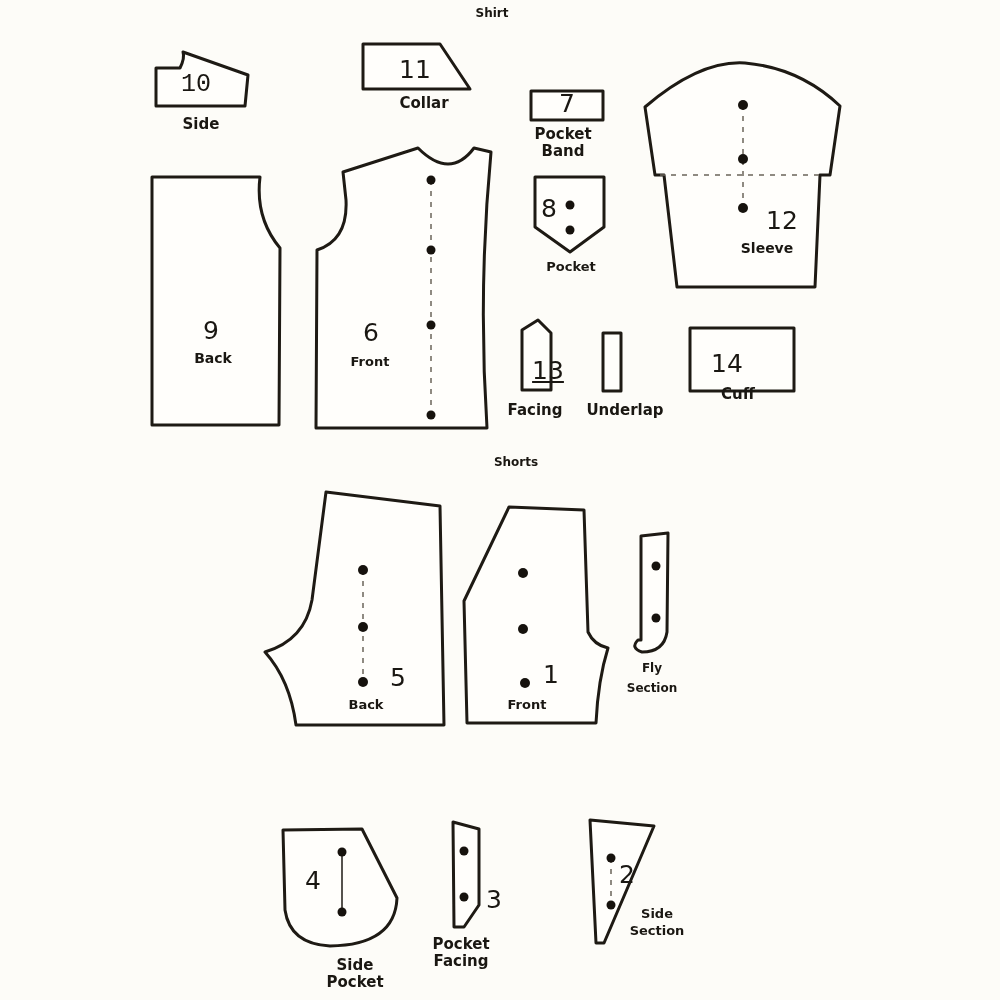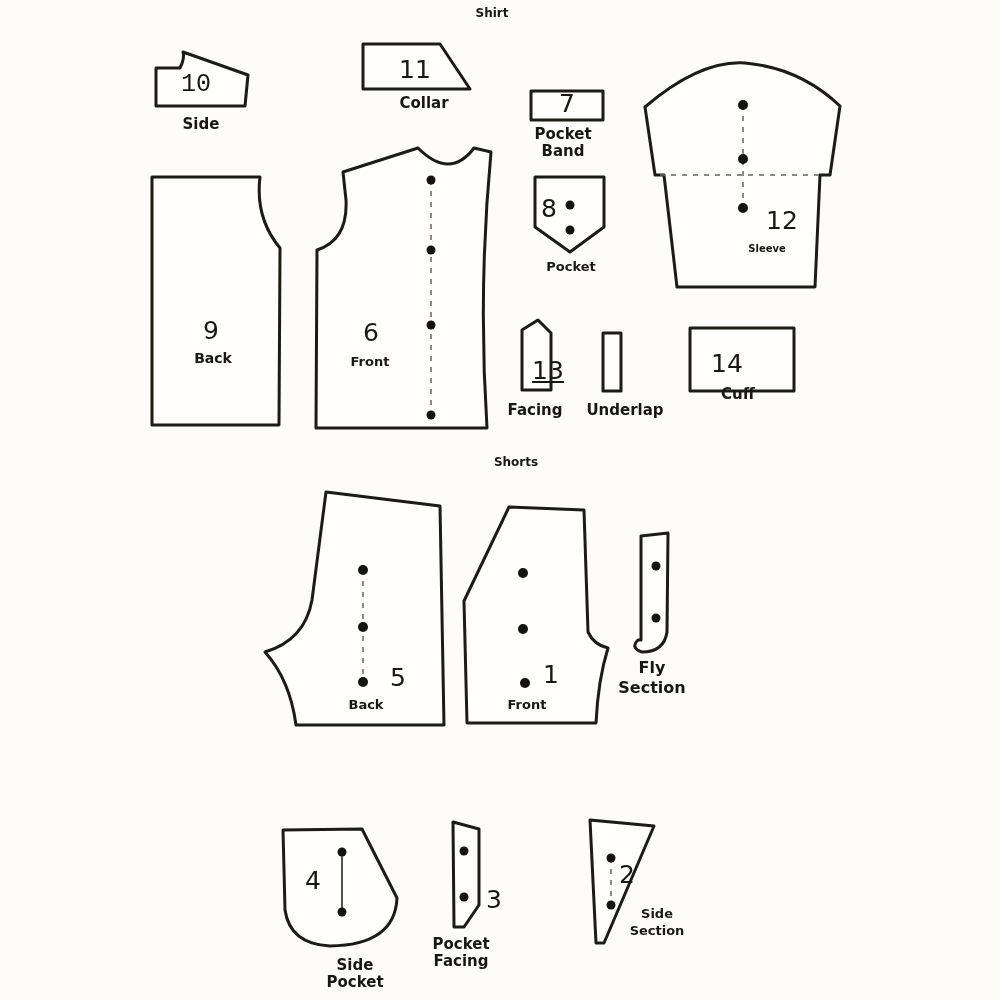--- a/index.html
+++ b/index.html
@@ -106,21 +106,21 @@
 <div class="num" style="left:567px; top:91px;">7</div>
 <div class="lbl" style="left:563px; top:126px;">
   <div>Pocket</div>
   <div>Band</div>
 </div>
 
 <div class="num" style="left:549px; top:196px;">8</div>
 <div class="lbl" style="left:571px; top:258px; font-size:13px;">Pocket</div>
 
 <div class="num" style="left:782px; top:208px;">12</div>
-<div class="lbl" style="left:767px; top:240px; font-size:10px;">Sleeve</div>
+<div class="lbl" style="left:767px; top:240px; font-size:14px;">Sleeve</div>
 
 <div class="num" style="left:211px; top:318px;">9</div>
 <div class="lbl" style="left:213px; top:350px; font-size:14px;">Back</div>
 
 <div class="num" style="left:371px; top:320px;">6</div>
 <div class="lbl" style="left:370px; top:353px; font-size:13px;">Front</div>
 
 <div class="num" style="left:548px; top:358px;text-decoration:underline;">13</div>
 <div class="lbl" style="left:535px; top:402px;">Facing</div>
 
@@ -128,21 +128,21 @@
 
 <div class="num" style="left:727px; top:344px;margin-top:7px;">14</div>
 <div class="lbl" style="left:738px; top:386px;">Cuff</div>
 
 <div class="num" style="left:398px; top:665px;">5</div>
 <div class="lbl" style="left:366px; top:696px; font-size:13px;">Back</div>
 
 <div class="num" style="left:551px; top:662px;">1</div>
 <div class="lbl" style="left:527px; top:696px; font-size:13px;">Front</div>
 
-<div class="lbl" style="left:652px; top:658px; font-size:16px; line-height:20px;">
+<div class="lbl" style="left:652px; top:658px; font-size:12px; line-height:20px;">
   <div>Fly</div>
   <div>Section</div>
 </div>
 
 <div class="num" style="left:313px; top:868px;">4</div>
 <div class="lbl" style="left:355px; top:957px;">
   <div>Side</div>
   <div>Pocket</div>
 </div>
 

